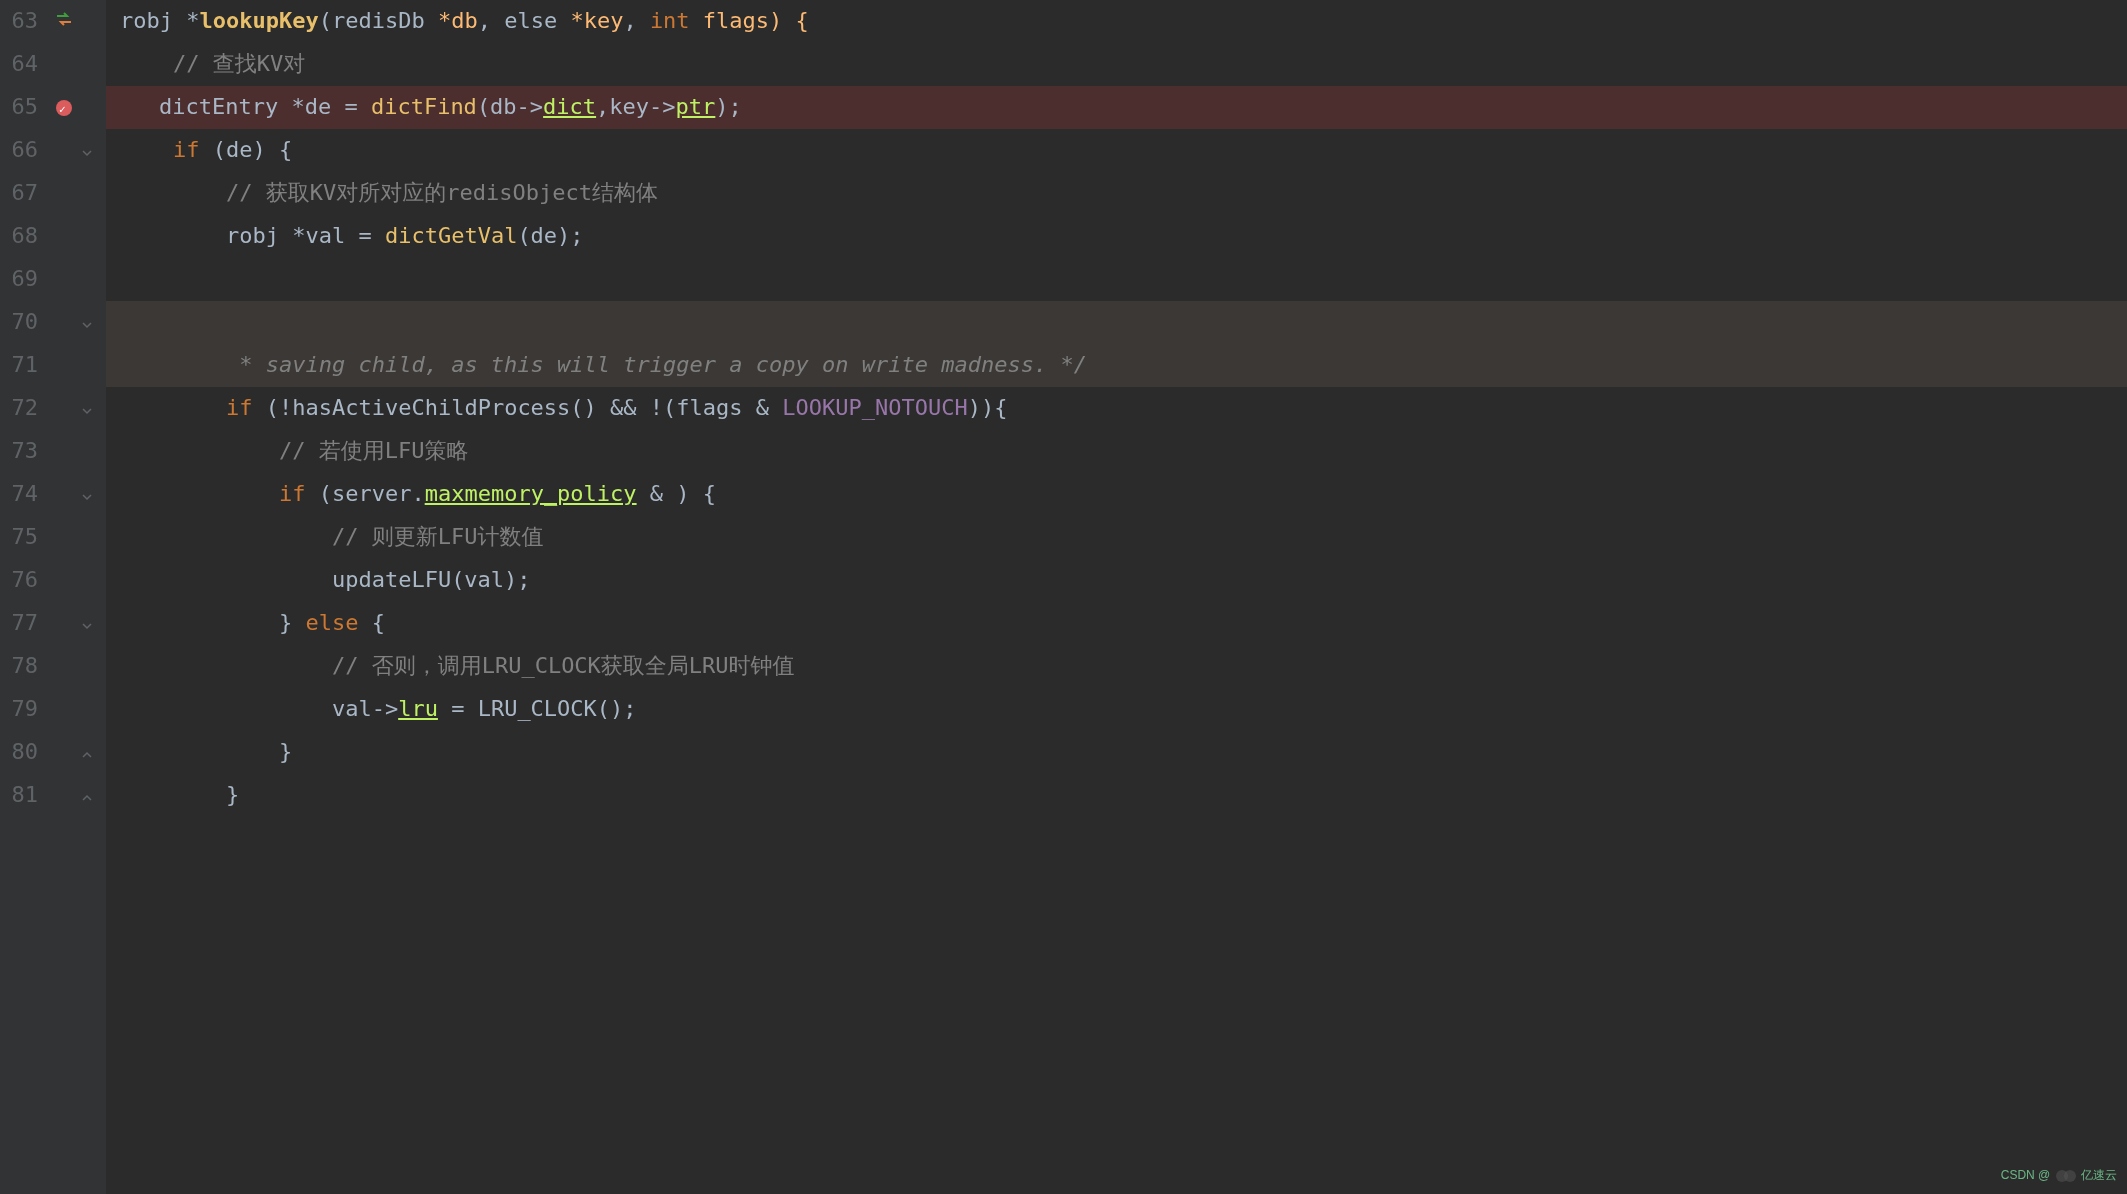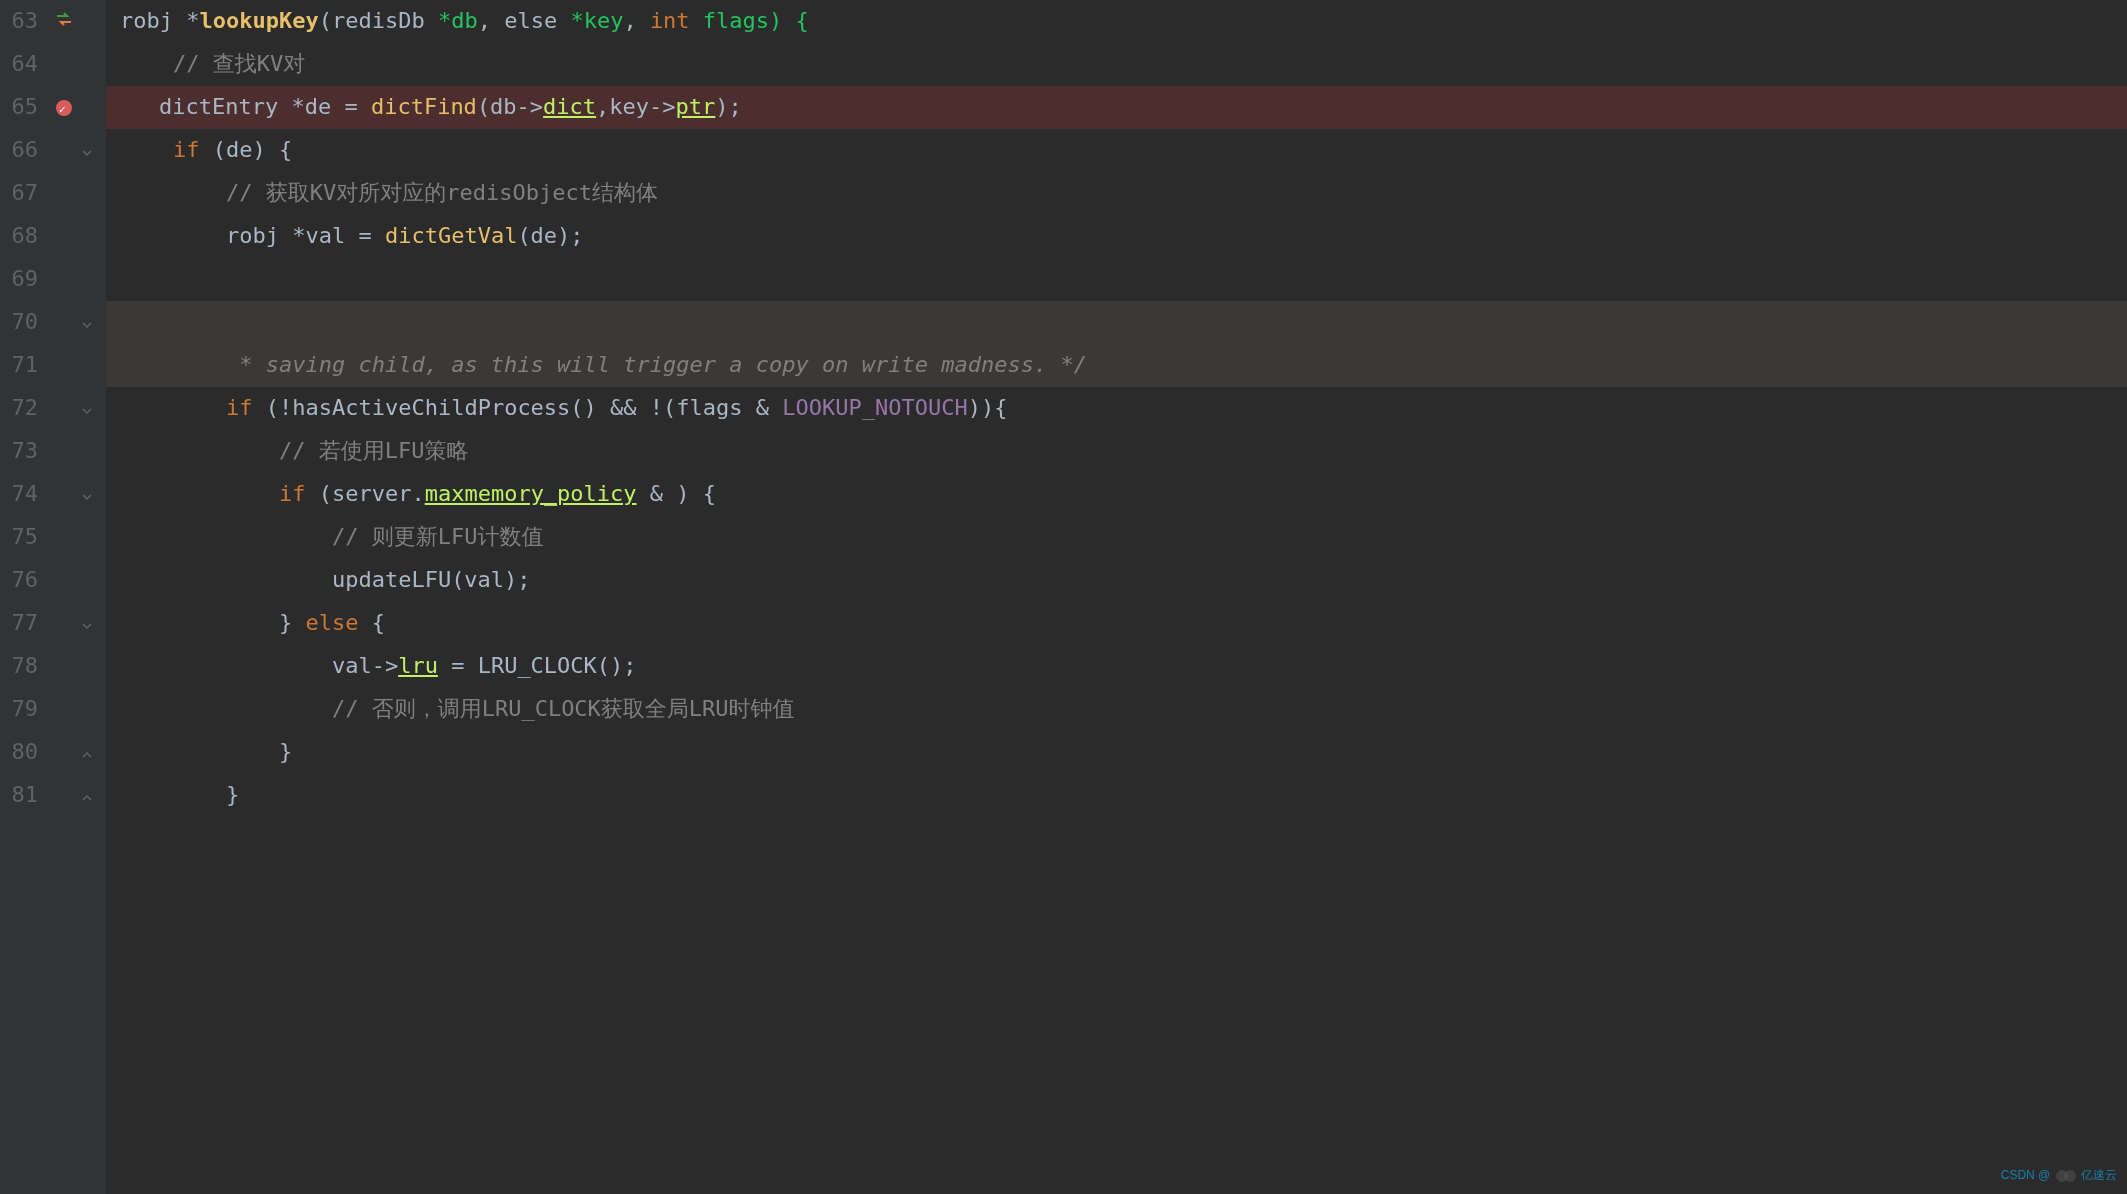--- a/index.html
+++ b/index.html
@@ -96,31 +96,31 @@
     .code-line.collapsed-region {
       background: #3c3836;
       margin-left: -14px;
       padding-left: 14px;
     }
     .keyword { color: #cc7832; }
     .type { color: #a9b7c6; }
     .func { color: #e8bf6a; font-weight: bold; }
     .func-call { color: #e8bf6a; }
     .comment { color: #808080; }
-    .param { color: #22c55e; }
+    .param { color: #fdba74; }
     .member { color: #bef264; text-decoration: underline; }
     .const { color: #9876aa; }
     .op { color: #a9b7c6; }
     .ident { color: #a9b7c6; }
     .italic { font-style: italic; }
     .watermark {
       position: fixed;
       bottom: 6px;
       right: 10px;
-      color: #0ea5e9;
+      color: #86efac;
       font-size: 12px;
       font-family: sans-serif;
       opacity: 0.7;
     }
     .watermark-logo {
       display: inline-block;
       width: 24px;
       height: 24px;
       vertical-align: middle;
       opacity: 0.4;
@@ -239,22 +239,22 @@
       <div class="code-line"><span>        </span><span class="ident">robj *val = </span><span class="func-call">dictGetVal</span><span class="ident">(de);</span></div>
       <div class="code-line"><span></span></div>
       <div class="code-line collapsed-region"><span>        </span></div>
       <div class="code-line collapsed-region"><span>        </span><span class="comment italic"> * saving child, as this will trigger a copy on write madness. */</span></div>
       <div class="code-line"><span>        </span><span class="keyword">if </span><span class="ident">(!hasActiveChildProcess() &amp;&amp; !(flags &amp; </span><span class="const">LOOKUP_NOTOUCH</span><span class="ident">)){</span></div>
       <div class="code-line"><span>            </span><span class="comment">// 若使用LFU策略</span></div>
       <div class="code-line"><span>            </span><span class="keyword">if </span><span class="ident">(server.</span><span class="member">maxmemory_policy</span><span class="ident"> &amp; </span><span class="ident">) {</span></div>
       <div class="code-line"><span>                </span><span class="comment">// 则更新LFU计数值</span></div>
       <div class="code-line"><span>                </span><span class="ident">updateLFU(val);</span></div>
       <div class="code-line"><span>            </span><span class="ident">} </span><span class="keyword">else </span><span class="ident">{</span></div>
+      <div class="code-line"><span>                </span><span class="comment">// 否则，调用LRU_CLOCK获取全局LRU时钟值</span></div>
       <div class="code-line"><span>                </span><span class="ident">val-&gt;</span><span class="member">lru</span><span class="ident"> = LRU_CLOCK();</span></div>
-      <div class="code-line"><span>                </span><span class="comment">// 否则，调用LRU_CLOCK获取全局LRU时钟值</span></div>
       <div class="code-line"><span>            </span><span class="ident">}</span></div>
       <div class="code-line"><span>        </span><span class="ident">}</span></div>
     </div>
 </div>
 
 <div class="watermark">
   <span>CSDN @</span>
   <span class="watermark-logo">
     <svg viewBox="0 0 24 24" fill="#ccc">
         <circle cx="8" cy="12" r="6" opacity="0.5"></circle>

